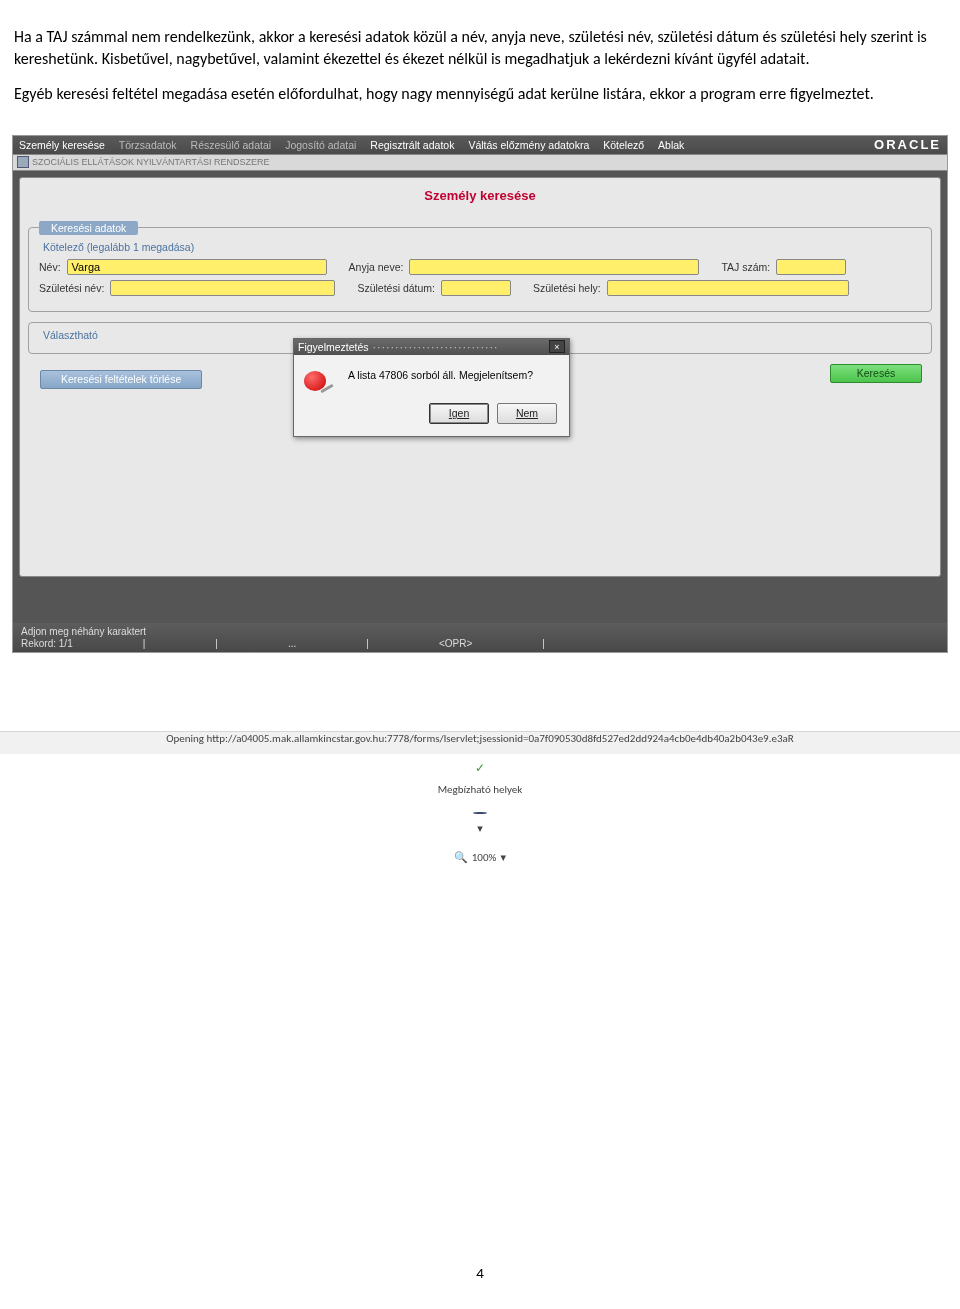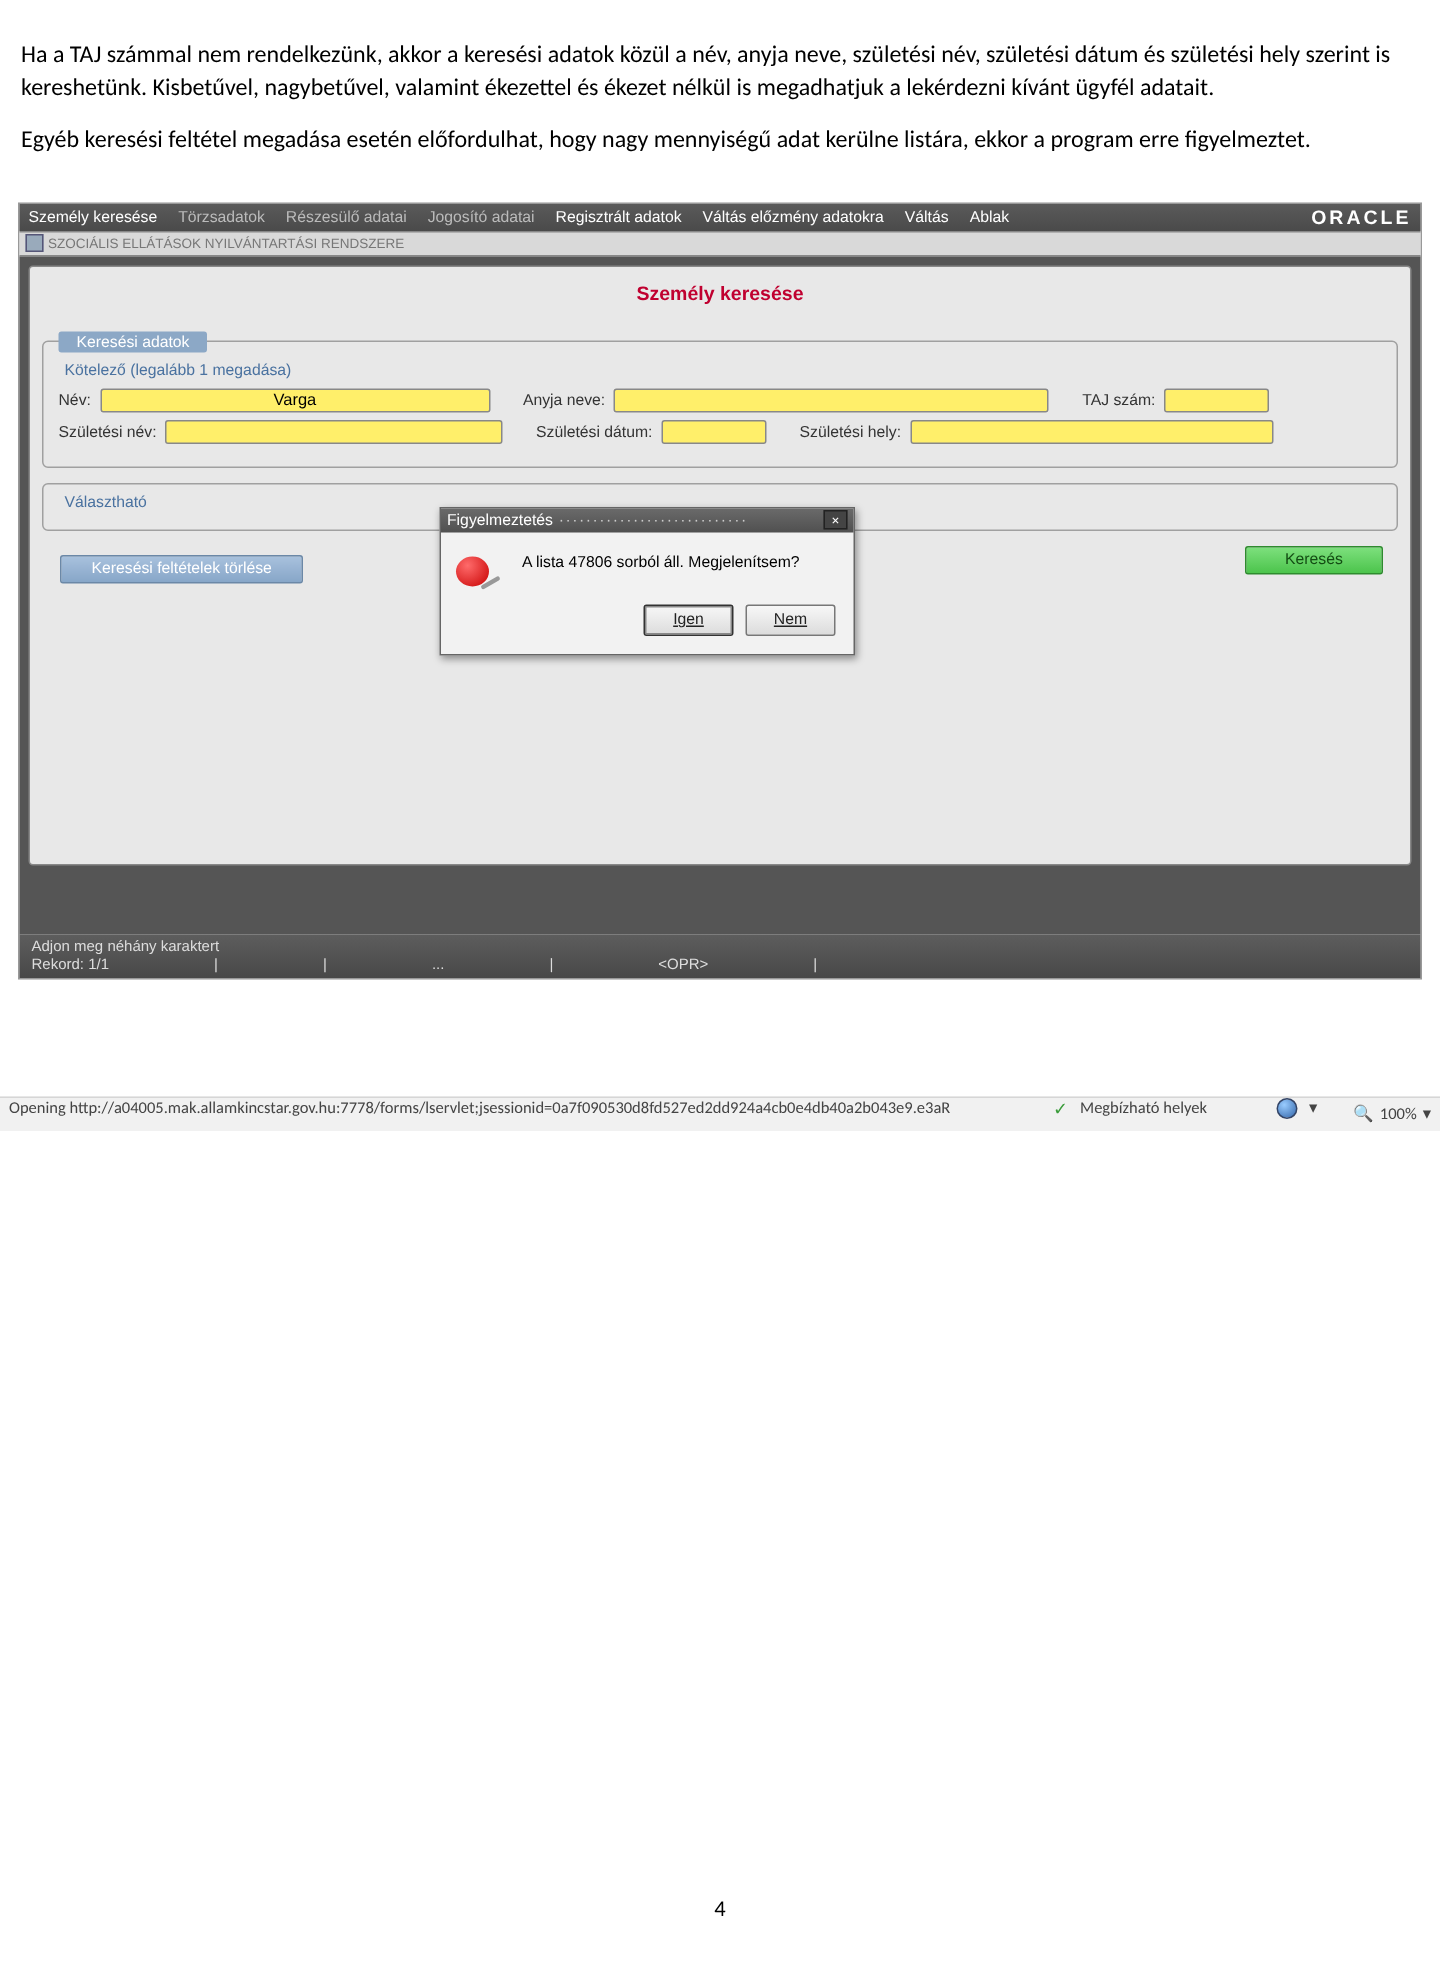--- a/index.html
+++ b/index.html
@@ -200,61 +200,63 @@
     font-size:10px;
     padding:3px 8px;
     display:flex;flex-direction:column;gap:1px;
   }
   .statusbar .row2{display:flex;gap:70px;}
   .ie-status {
     margin-top: 78px;
     border-top:1px solid #d6d6d6;
     background:#f1f1f1;
     display:flex;
+    align-items:center;
     font-size:11px;
     color:#444;
     height:22px;
     padding:0 6px;
     gap:8px;
+    flex-direction:column;
   }
   .ie-status .flex{flex:1;}
   .ie-status .tick{color:#3a9c3a;font-size:12px;}
   .ie-status .zoom{display:flex;align-items:center;gap:4px;}
   .ie-status .world{
     width:12px;height:12px;border-radius:50%;
     background:radial-gradient(circle at 35% 30%,#9cf,#36a);
     border:1px solid #346;
   }
   .page-number{
     text-align:center;
     font-size:15px;
     margin-top:510px;
     padding-bottom:10px;
   }
-  .w60{width:60px;} .w250{width:250px;text-align:center;}
+  .w60{width:60px;} .w250{width:250px;}
   .w280{width:280px;} .mu{text-decoration:underline;}
 </style>
 </head>
 <body>
 
 <div class="doc">
   <p class="para">Ha a TAJ számmal nem rendelkezünk, akkor a keresési adatok közül a név, anyja neve, születési név, születési dátum és születési hely szerint is kereshetünk. Kisbetűvel, nagybetűvel, valamint ékezettel és ékezet nélkül is megadhatjuk a lekérdezni kívánt ügyfél adatait.</p>
   <p class="para">Egyéb keresési feltétel megadása esetén előfordulhat, hogy nagy mennyiségű adat kerülne listára, ekkor a program erre figyelmeztet.</p>
 </div>
 
 <div class="screenshot">
 
   <div class="menubar">
     <span>Személy keresése</span>
     <span style="color:#bbb;">Törzsadatok</span>
     <span style="color:#bbb;">Részesülő adatai</span>
     <span style="color:#bbb;">Jogosító adatai</span>
     <span>Regisztrált adatok</span>
     <span>Váltás előzmény adatokra</span>
-    <span>Váltás</span>
+    <span>Kötelező</span>
     <span>Ablak</span>
     <span class="spacer"></span>
     <span class="oracle">ORACLE</span>
   </div>
 
   <div class="toolbar">
     <span class="mini-icon"></span>
     <span class="tb-text">SZOCIÁLIS ELLÁTÁSOK NYILVÁNTARTÁSI RENDSZERE</span>
   </div>
 

